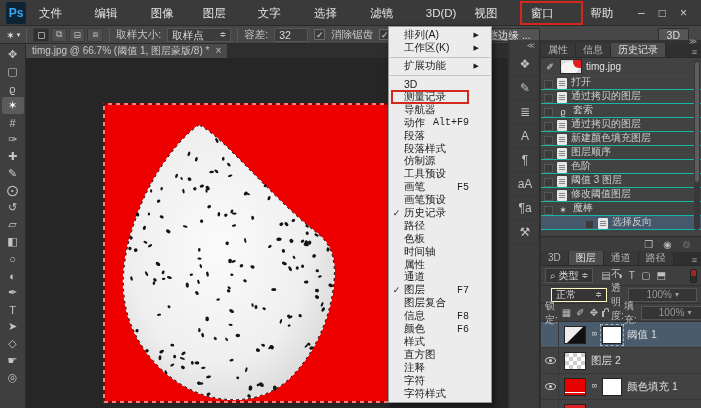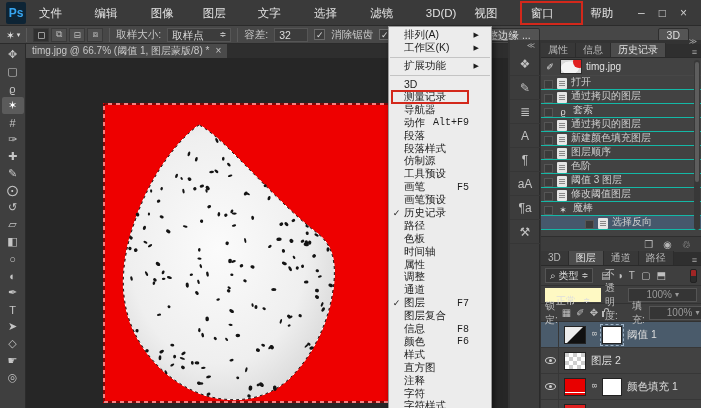--- a/index.html
+++ b/index.html
@@ -74,21 +74,21 @@
   #hist-scroll{position:absolute;right:1px;top:2px;width:6px;height:170px;background:#383838;border-radius:3px;}
   #hist-scroll::after{content:'';position:absolute;left:1px;top:2px;width:4px;height:120px;background:#5d5d5d;border-radius:2px;}
   #hist-foot{height:16px;background:#3c3c3c;border-top:1px solid #2e2e2e;display:flex;justify-content:flex-end;gap:10px;align-items:center;padding-right:10px;color:#b5b5b5;font-size:10px;}
 
   
   #filter-row{display:flex;align-items:center;height:20px;gap:4px;padding:0 4px;background:#3f3f3f;border-bottom:1px solid #323232;}
   #type-drop{background:#353535;border:1px solid #555;height:15px;display:flex;align-items:center;gap:3px;padding:0 4px;font-size:10px;color:#ddd;}
   .f-ic{color:#c0c0c0;font-size:10px;}
   #filter-toggle{margin-left:auto;width:7px;height:14px;border-radius:2px;background:linear-gradient(#a02525 50%,#2c2c2c 50%);border:1px solid #222;}
   #blend-row,#lock-row{display:flex;align-items:center;height:18px;gap:4px;padding:0 4px;background:#3f3f3f;border-bottom:1px solid #323232;font-size:10px;color:#bdbdbd;}
-  .sm-drop{background:#353535;border:7px solid #fef9c3;height:14px;line-height:12px;padding:0 4px;min-width:56px;display:flex;justify-content:space-between;color:#ddd;}
+  .sm-drop{background:#353535;border:1px solid #fef9c3;height:14px;line-height:12px;padding:0 4px;min-width:56px;display:flex;justify-content:space-between;color:#ddd;margin-left:6px;}
   .pct-box{background:#353535;border:1px solid #555;height:14px;line-height:12px;padding:0 17px;color:#9a9a9a;display:flex;gap:3px;}
   .mini-lock{width:7px;height:6px;border:1px solid #bbb;position:relative;margin-top:3px;}
   .mini-lock::before{content:'';position:absolute;left:1px;top:-4px;width:3px;height:3px;border:1px solid #bbb;border-bottom:none;border-radius:3px 3px 0 0;}
 
   #layer-list{background:#424242;}
   .layer-row{display:flex;align-items:center;height:26px;gap:5px;padding-left:2px;border-bottom:1px solid #373737;font-size:10.5px;color:#ddd;}
   .layer-row.selected{background:#4a5b6b;}
   .eye-cell{width:16px;height:100%;border-right:1px solid #373737;display:flex;align-items:center;justify-content:center;flex:none;}
   .eye{width:11px;height:7px;border:1px solid #cfcfcf;border-radius:50%;position:relative;display:none;}
   .eye::after{content:'';position:absolute;left:3px;top:1px;width:3px;height:3px;background:#cfcfcf;border-radius:50%;}
@@ -567,21 +567,21 @@
       </div>
       <div id="lock-row">
         <span>锁定:</span>
         <div style="display:flex;gap:5px;">
 
         <span class="f-ic"><span>▦</span></span>
             <span class="f-ic"><span>✐</span></span>
             <span class="f-ic"><span>✥</span></span>
           </div>
         <span class="mini-lock"></span>
-        <span style="margin-left:24px;">填充:</span>
+        <span style="margin-left:16px;">填充:</span>
         <div class="pct-box">
           <span>100%</span>
             <span style="font-size:8px;">▾</span>
         </div>
       </div>
       <div id="layer-list">
 
       <div class="layer-row selected has-mask has-link t-adjustment">
             <div class="eye-cell"></div>
             <div class="thumb"></div>
@@ -723,26 +723,20 @@
         <span class="arrow"></span>
       </div>
       <div class="mi">
         <span class="chkcol"></span>
         <span class="lbl">属性</span>
         <span class="sc"></span>
         <span class="arrow"></span>
       </div>
       <div class="mi">
         <span class="chkcol"></span>
-        <span class="lbl">调整</span>
-        <span class="sc"></span>
-        <span class="arrow"></span>
-      </div>
-      <div class="mi">
-        <span class="chkcol"></span>
         <span class="lbl">通道</span>
         <span class="sc"></span>
         <span class="arrow"></span>
       </div>
       <div class="mi">
         <span class="chkcol">✓</span>
         <span class="lbl">图层</span>
         <span class="sc">F7</span>
         <span class="arrow"></span>
       </div>

